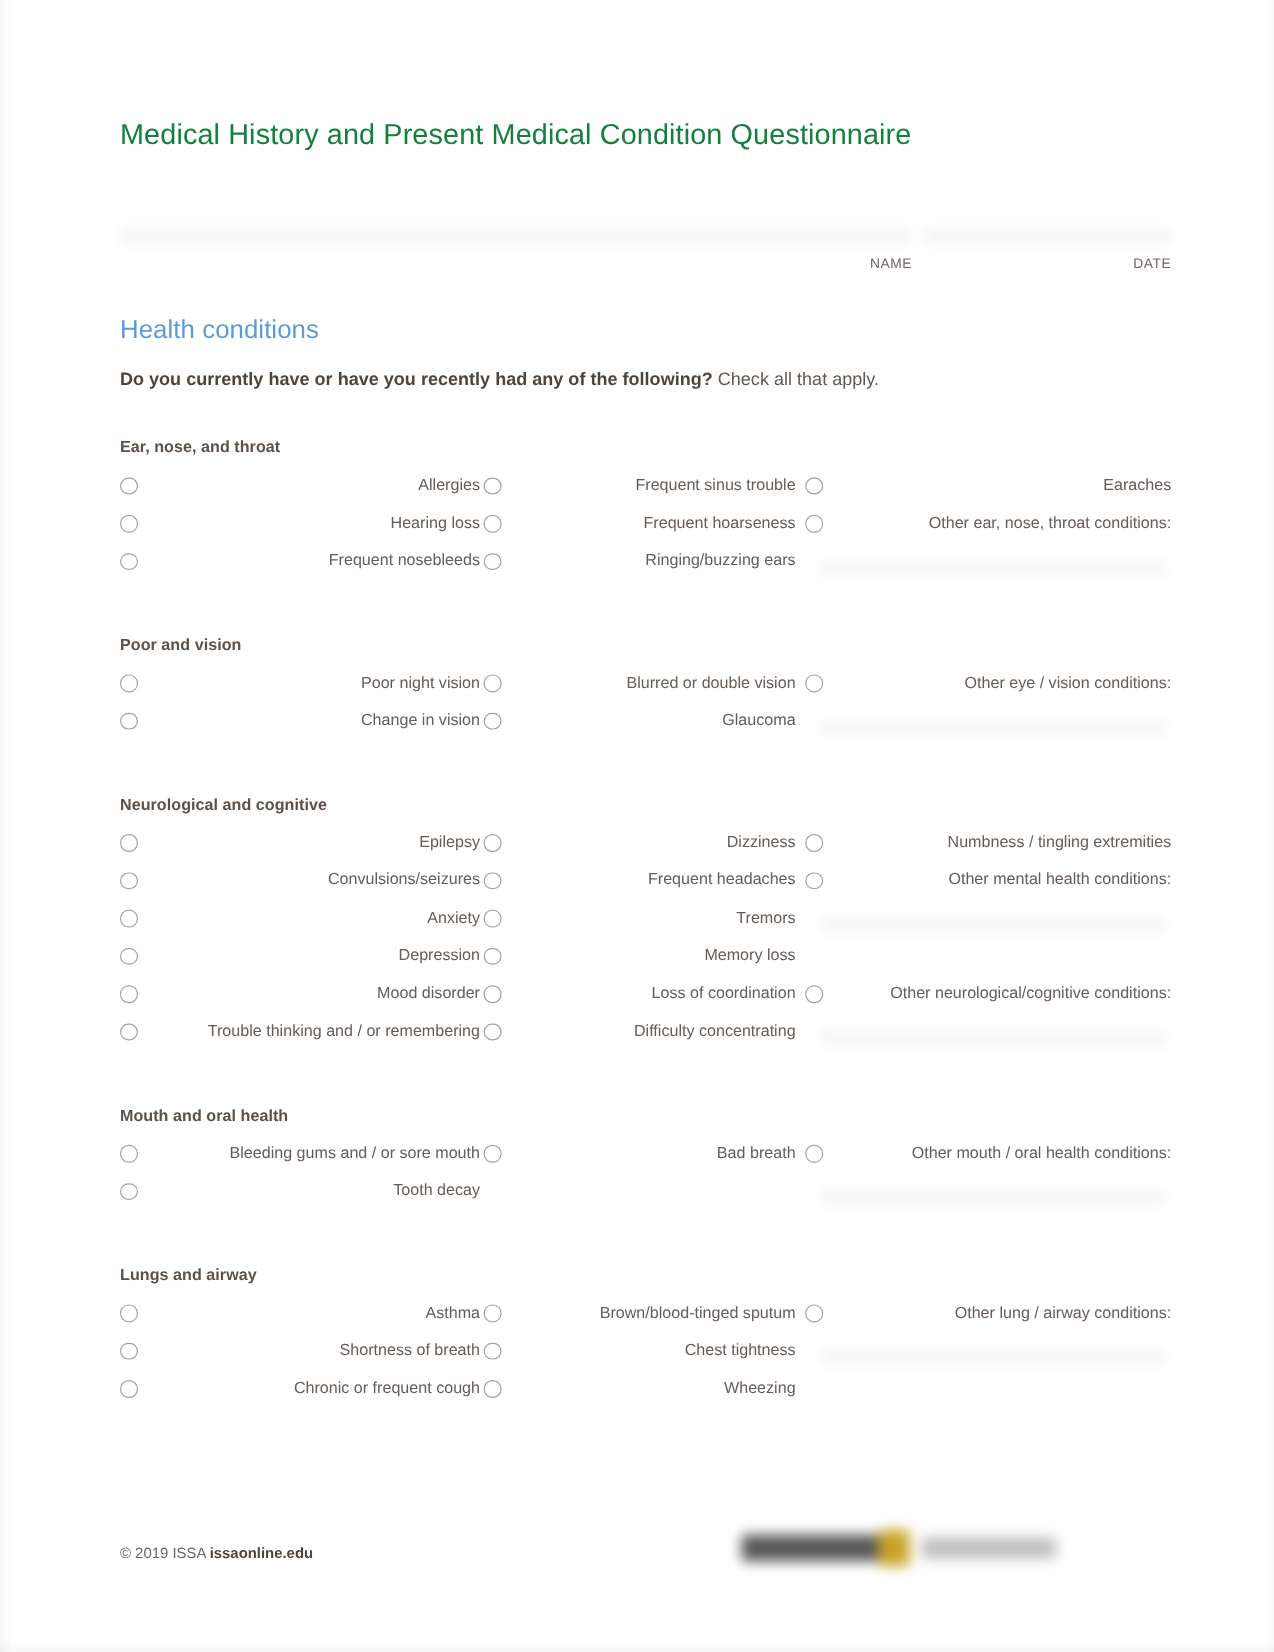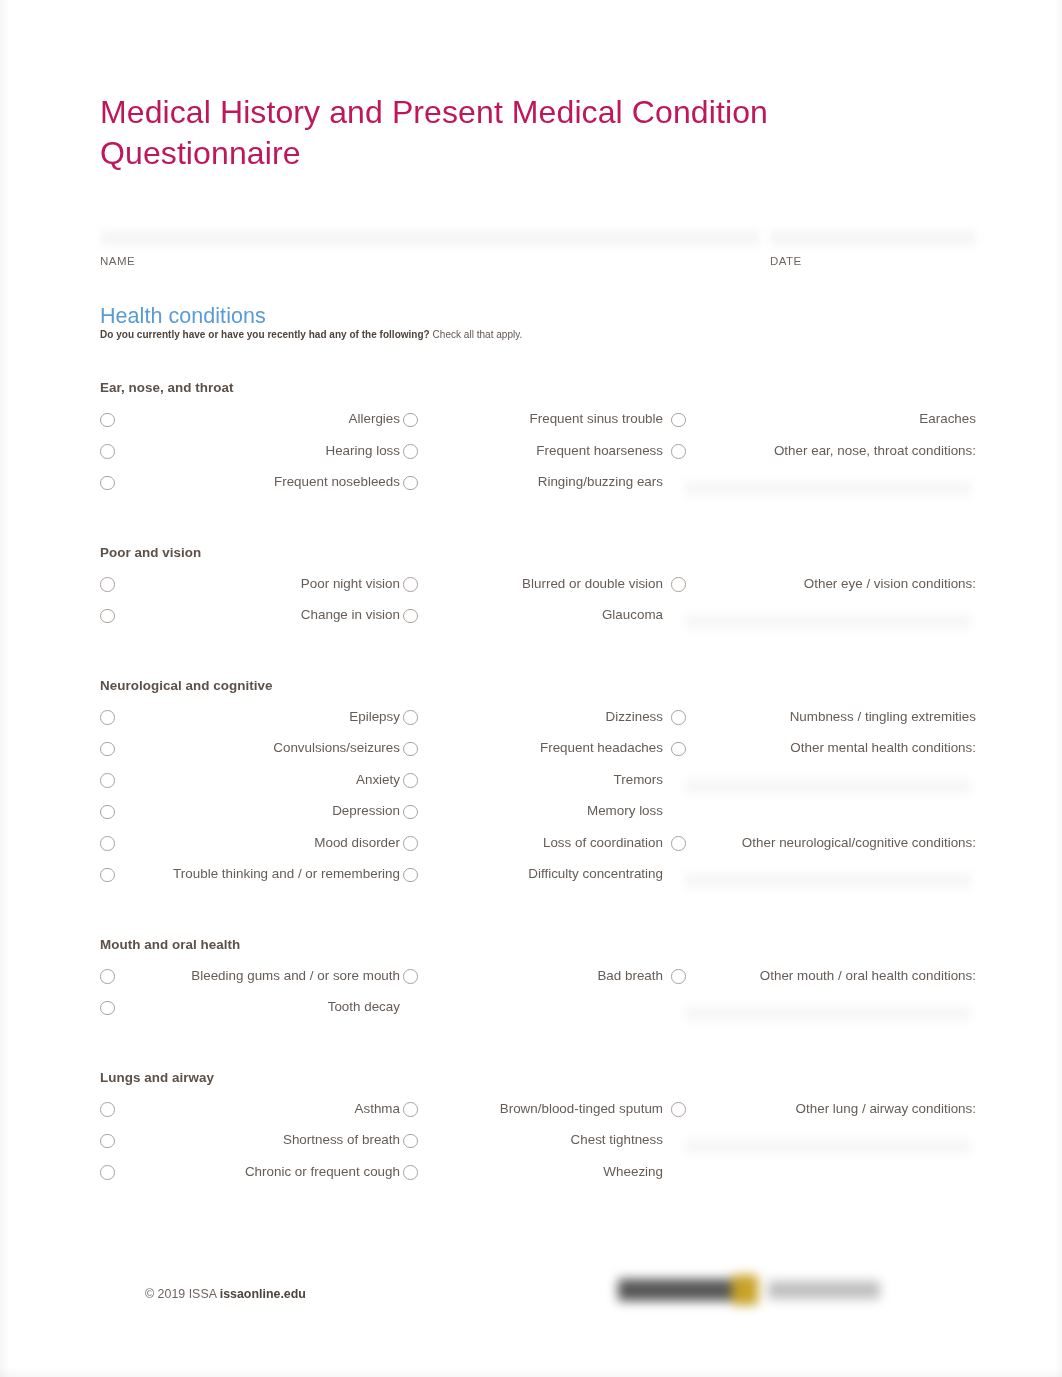--- a/index.html
+++ b/index.html
@@ -48,33 +48,34 @@
     position: absolute;
     left: 100px;
     top: 0;
     width: 876px;
   }
 
   
   .doc-title {
     margin: 0;
     padding-top: 92px;
-    font-size: 32px;
+    font-size: 24px;
     line-height: 41px;
     font-weight: 400;
-    color: #be185d;
+    color: #15803d;
     letter-spacing: 0.1px;
     max-width: 760px;
   }
 
   
   .identity-row {
     position: relative;
     margin-top: 56px;
     height: 46px;
+    text-align: right;
   }
   .field {
     position: absolute;
     top: 0;
   }
   .field-name  { left: 0px;   width: 660px; }
   .field-date  { left: 670px; width: 206px; }
 
   .field-fill {
     height: 16px;
@@ -95,21 +96,22 @@
   .section-title {
     margin: 0;
     padding-top: 28px;
     font-size: 21.5px;
     font-weight: 400;
     color: #5B9BD5;
     letter-spacing: 0.05px;
   }
 
   .instruction {
-    font-size: 10px;
+    margin-top: 20px;
+    font-size: 15px;
     color: #5C5048;
     letter-spacing: 0.02px;
   }
   .instruction b {
     font-weight: 700;
     color: #4F443C;
   }
   .instruction .light {
     font-weight: 400;
     color: #625751;
@@ -185,21 +187,20 @@
     bottom: 74px;
     height: 50px;
   }
   .copyright {
     position: absolute;
     left: 0;
     bottom: 2px;
     font-size: 12.4px;
     color: #6E6460;
     letter-spacing: 0.01px;
-    margin-left: 45px;
   }
   .copyright b {
     font-weight: 700;
     color: #4F443C;
   }
   .logo-blur {
     position: absolute;
     right: 86px;
     bottom: -6px;
     width: 278px;

